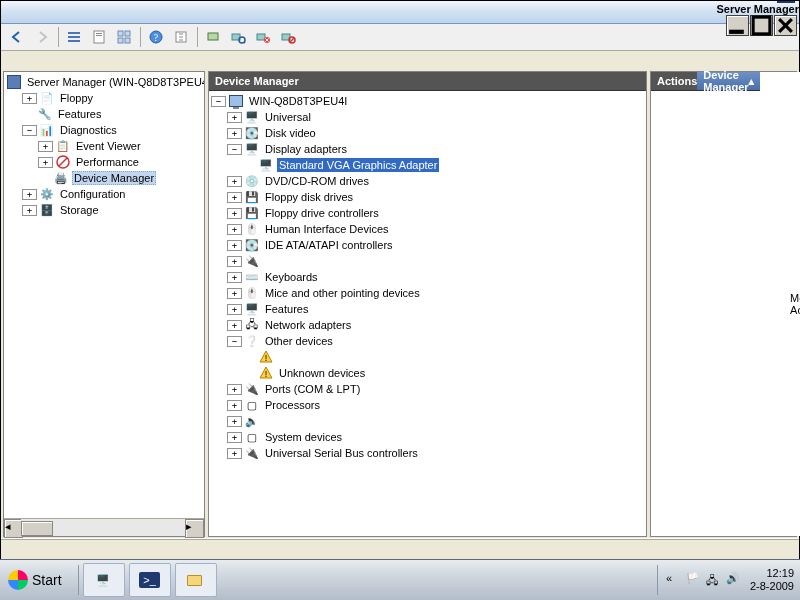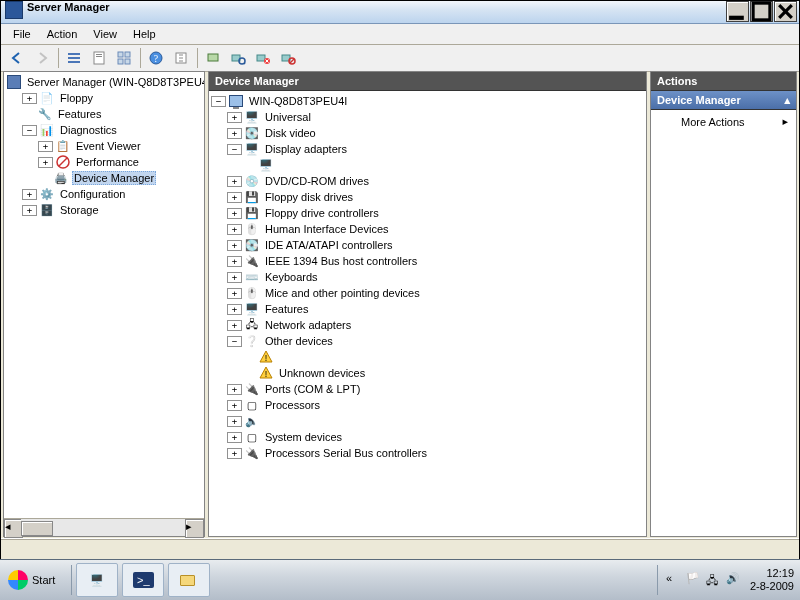--- a/index.html
+++ b/index.html
@@ -1,36 +1,36 @@
 <!DOCTYPE html>
 <html><head>
 <meta charset="utf-8">
 <style>
   html,body{margin:0;padding:0;height:100%;font-family:Tahoma,Segoe UI,sans-serif;font-size:11px;color:#000;background:#3a6ea5;}
   .window{position:absolute;left:0;top:0;width:800px;height:560px;background:#ece9d8;box-sizing:border-box;border:1px solid #000;}
   
-  .titlebar{height:22px;background:linear-gradient(#f2f6fb,#d6e4f3 40%,#bcd4ee);display:flex;align-items:flex-start;border-bottom:1px solid #7a96b8;}
+  .titlebar{height:22px;background:linear-gradient(#f2f6fb,#d6e4f3 40%,#bcd4ee);display:flex;align-items:flex-end;border-bottom:1px solid #7a96b8;flex-direction:column;}
   .titlebar .appicon{width:16px;height:16px;margin:0 4px;background:#2b579a;border:1px solid #1a3a6b;display:inline-block;}
   .titlebar .title{flex:1;font-size:11px;font-weight:bold;color:#000;}
   .winbtns{display:flex;margin-right:2px;}
   .winbtn{width:21px;height:19px;margin-left:1px;background:#d4d0c8;border:1px solid #404040;box-shadow:inset 1px 1px 0 #fff;display:flex;align-items:center;justify-content:center;font-family:Arial;font-size:10px;}
   
   .menubar{height:20px;background:#f0f0f0;display:flex;align-items:center;padding-left:4px;border-bottom:1px solid #aca899;}
   .menuitem{padding:2px 8px;}
   
   .toolbar{height:26px;background:#f0f0f0;display:flex;align-items:center;padding-left:4px;border-bottom:1px solid #aca899;}
   .tbtn{width:22px;height:22px;margin-right:1px;display:flex;align-items:center;justify-content:center;border:1px solid transparent;}
   .tbtn svg{width:16px;height:16px;}
   .tsep{width:1px;height:20px;background:#aca899;margin:0 3px;}
   
   .main{position:absolute;top:70px;bottom:22px;left:2px;right:2px;display:flex;}
   .panel{background:#fff;border:1px solid #848484;position:relative;}
   .left-panel{width:200px;flex:0 0 200px;display:flex;flex-direction:column;}
   .mid-panel{flex:1;margin:0 3px;display:flex;flex-direction:column;}
-  .right-panel{width:145px;flex:0 0 145px;display:flex;flex-direction:column;}
+  .right-panel{width:145px;flex:0 0 145px;display:flex;flex-direction:row;}
   .panehdr{height:18px;background:#545454;color:#fff;font-size:11px;font-weight:bold;display:flex;align-items:center;padding-left:6px;border-bottom:1px solid #333;}
   .panehdr.blue{background:linear-gradient(#6d91c7,#4b6fa8);}
   .panehdr .arrow{margin-left:auto;margin-right:6px;}
   .actionlink{padding:5px 8px 5px 30px;background:#fff;display:flex;align-items:center;}
   .actionlink .arr{margin-left:auto;}
   
   .tree{flex:1;overflow:auto;padding:2px 0;}
   .tree ul{list-style:none;margin:0;padding:0 0 0 16px;}
   .tree>ul{padding-left:2px;}
   .node{display:flex;align-items:center;height:16px;white-space:nowrap;}
@@ -57,21 +57,21 @@
   .status{position:absolute;left:0;right:0;bottom:0;height:20px;background:#ece9d8;border-top:1px solid #fff;box-shadow:inset 0 1px 0 #aca899;}
   
   .taskbar{position:absolute;left:0;right:0;bottom:0;height:40px;background:linear-gradient(#e8ecef,#cfd6de 40%,#b3bdc9);border-top:1px solid #5a6a7a;display:flex;align-items:center;}
   .startbtn{height:30px;margin:0 4px;padding:0 8px 0 4px;display:flex;align-items:center;border-radius:3px;}
   .startorb{width:20px;height:20px;border-radius:10px;background:conic-gradient(#f06 0 25%,#0c6 0 50%,#38f 0 75%,#fc0 0);margin-right:4px;}
   .tbitem{width:40px;height:32px;margin-right:4px;background:#e8eef4;border:1px solid #9fb2c7;border-radius:2px;display:flex;align-items:center;justify-content:center;}
   .tray{margin-left:auto;display:flex;align-items:center;height:100%;padding-right:6px;}
   .tray .ticon{width:16px;height:16px;margin-left:4px;}
   .clock{text-align:right;font-size:11px;line-height:13px;margin-left:8px;}
   .traysep{width:1px;height:30px;background:#8a9aab;margin:0 4px;}
-  .dbl{font-size:11px;}
+  .dbl{font-size:14px;}
 </style>
 </head>
 <body>
 
 <div class="window">
 
   <div class="titlebar">
     <span class="appicon"></span>
     <span class="title">Server Manager</span>
     <div class="winbtns">
@@ -87,26 +87,20 @@
         </div>
       <div class="winbtn">
           <svg viewBox="0 0 10 10">
             <line x1="2" y1="2" x2="8" y2="8" stroke="#000" stroke-width="1.5"></line>
             <line x1="8" y1="2" x2="2" y2="8" stroke="#000" stroke-width="1.5"></line>
           </svg>
         </div>
     </div>
   </div>
 
-  <div class="menubar">
-    <div class="menuitem">File</div>
-    <div class="menuitem">Action</div>
-    <div class="menuitem">View</div>
-    <div class="menuitem">Help</div>
-  </div>
 
   <div class="toolbar">
     <div class="tbtn">
         <svg viewBox="0 0 16 16">
           <path d="M10 3 L4 8 L10 13" fill="none" stroke="#1e62b0" stroke-width="2"></path>
         </svg>
       </div>
     <div class="tbtn" style="opacity:.4">
         <svg viewBox="0 0 16 16">
           <path d="M6 3 L12 8 L6 13" fill="none" stroke="#808080" stroke-width="2"></path>
@@ -300,20 +294,21 @@
                   <div class="node">
                     <span class="exp box">−</span>
                     <span class="icn">🖥️</span>
                     <span class="lbl">Display adapters</span>
                   </div>
                   <ul>
                     <li>
                       <div class="node">
                         <span class="noexp"></span>
                         <span class="icn">🖥️</span>
+                        <span class="lbl selblue">Standard VGA Graphics Adapter</span>
                       </div>
                     </li>
                   </ul>
                 </li>
                 <li>
                   <div class="node">
                     <span class="exp box">+</span>
                     <span class="icn">💿</span>
                     <span class="lbl">DVD/CD-ROM drives</span>
                   </div>
@@ -343,21 +338,20 @@
                   <div class="node">
                     <span class="exp box">+</span>
                     <span class="icn">💽</span>
                     <span class="lbl">IDE ATA/ATAPI controllers</span>
                   </div>
                 </li>
                 <li>
                   <div class="node">
                     <span class="exp box">+</span>
                     <span class="icn">🔌</span>
-                    <span class="lbl">IEEE 1394 Bus host controllers</span>
                   </div>
                 </li>
                 <li>
                   <div class="node">
                     <span class="exp box">+</span>
                     <span class="icn">⌨️</span>
                     <span class="lbl">Keyboards</span>
                   </div>
                 </li>
                 <li>
@@ -437,21 +431,21 @@
                   <div class="node">
                     <span class="exp box">+</span>
                     <span class="icn">▢</span>
                     <span class="lbl">System devices</span>
                   </div>
                 </li>
                 <li>
                   <div class="node">
                     <span class="exp box">+</span>
                     <span class="icn">🔌</span>
-                    <span class="lbl">Processors Serial Bus controllers</span>
+                    <span class="lbl">Universal Serial Bus controllers</span>
                   </div>
                 </li>
               </ul>
           </li>
         </ul>
       </div>
     </div>
 
     <div class="panel right-panel">
       <div class="panehdr">

